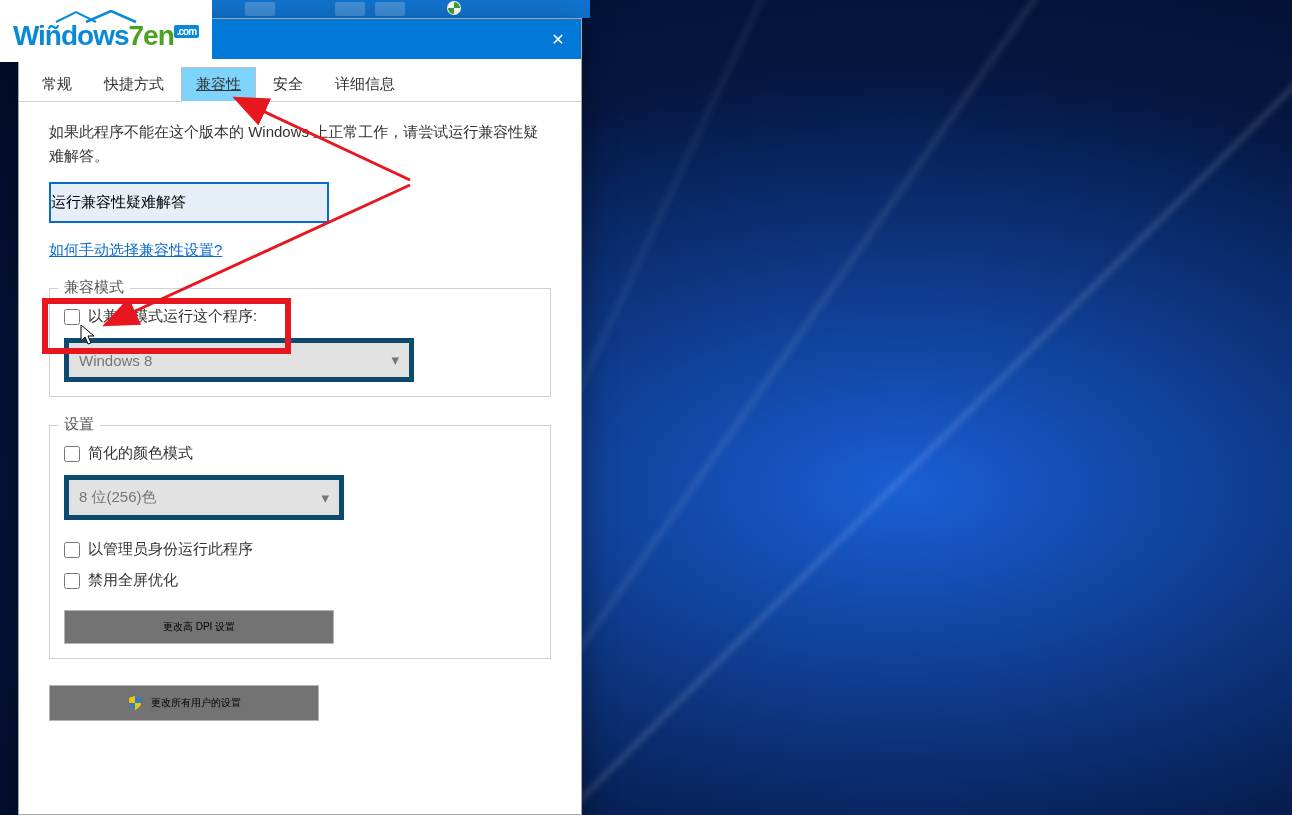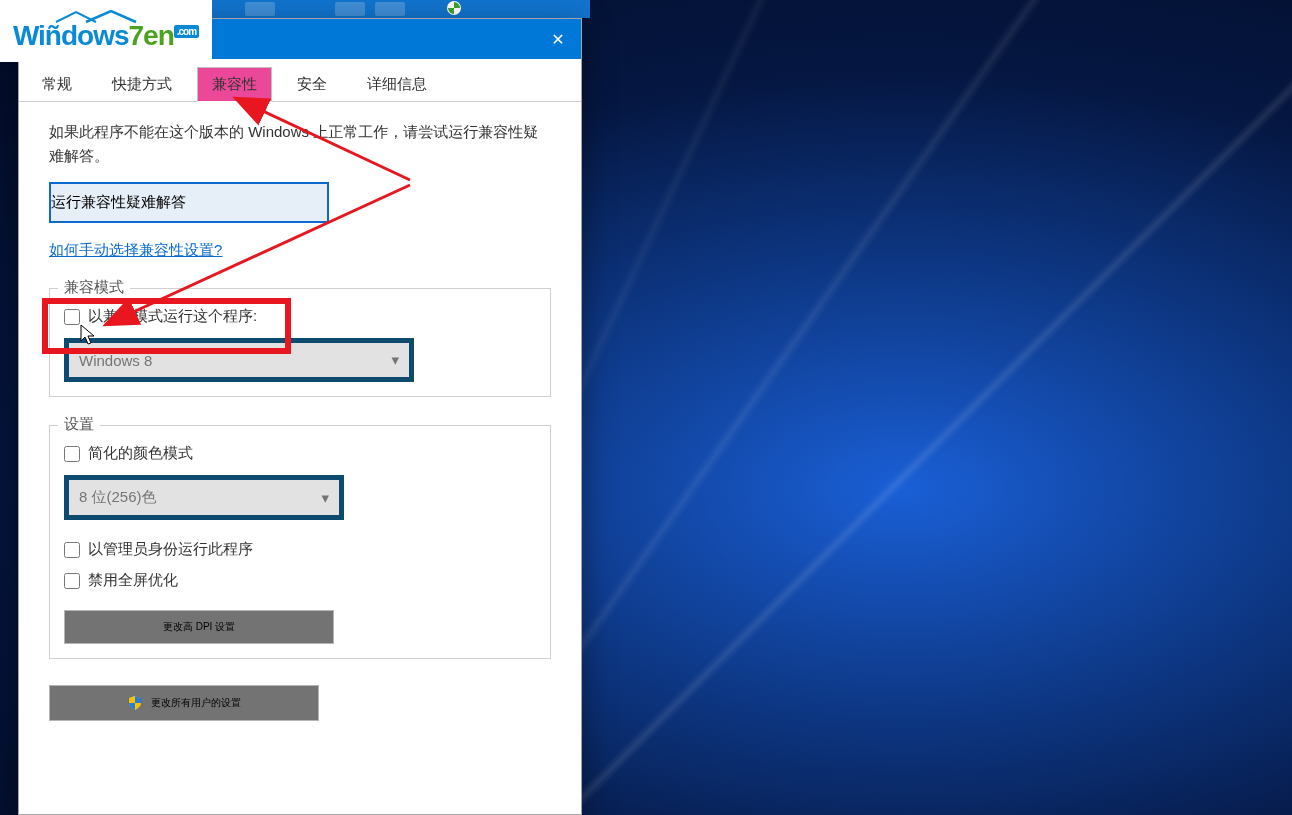--- a/index.html
+++ b/index.html
@@ -92,36 +92,37 @@
       align-items: center;
       justify-content: center;
       font-size: 16px;
       cursor: pointer;
     }
     .tabs {
       display: flex;
       padding: 8px 8px 0 8px;
       background: #fff;
       border-bottom: 1px solid #d0d0d0;
-      gap: 10px;
+      gap: 2px;
     }
     .tab {
       padding: 7px 14px;
       font-size: 15px;
       color: #333;
       cursor: pointer;
       border: 1px solid transparent;
       border-bottom: none;
       position: relative;
     }
     .tab.active {
       border: 1px solid #c0c0c0;
       border-bottom-color: #fff;
-      background: #ec4899;
+      background: #7dd3fc;
       margin-bottom: -1px;
+      text-decoration: underline;
     }
     .panel {
       padding: 18px 30px;
       color: #333;
     }
     .help-text {
       font-size: 15px;
       line-height: 1.6;
       margin-bottom: 14px;
     }

